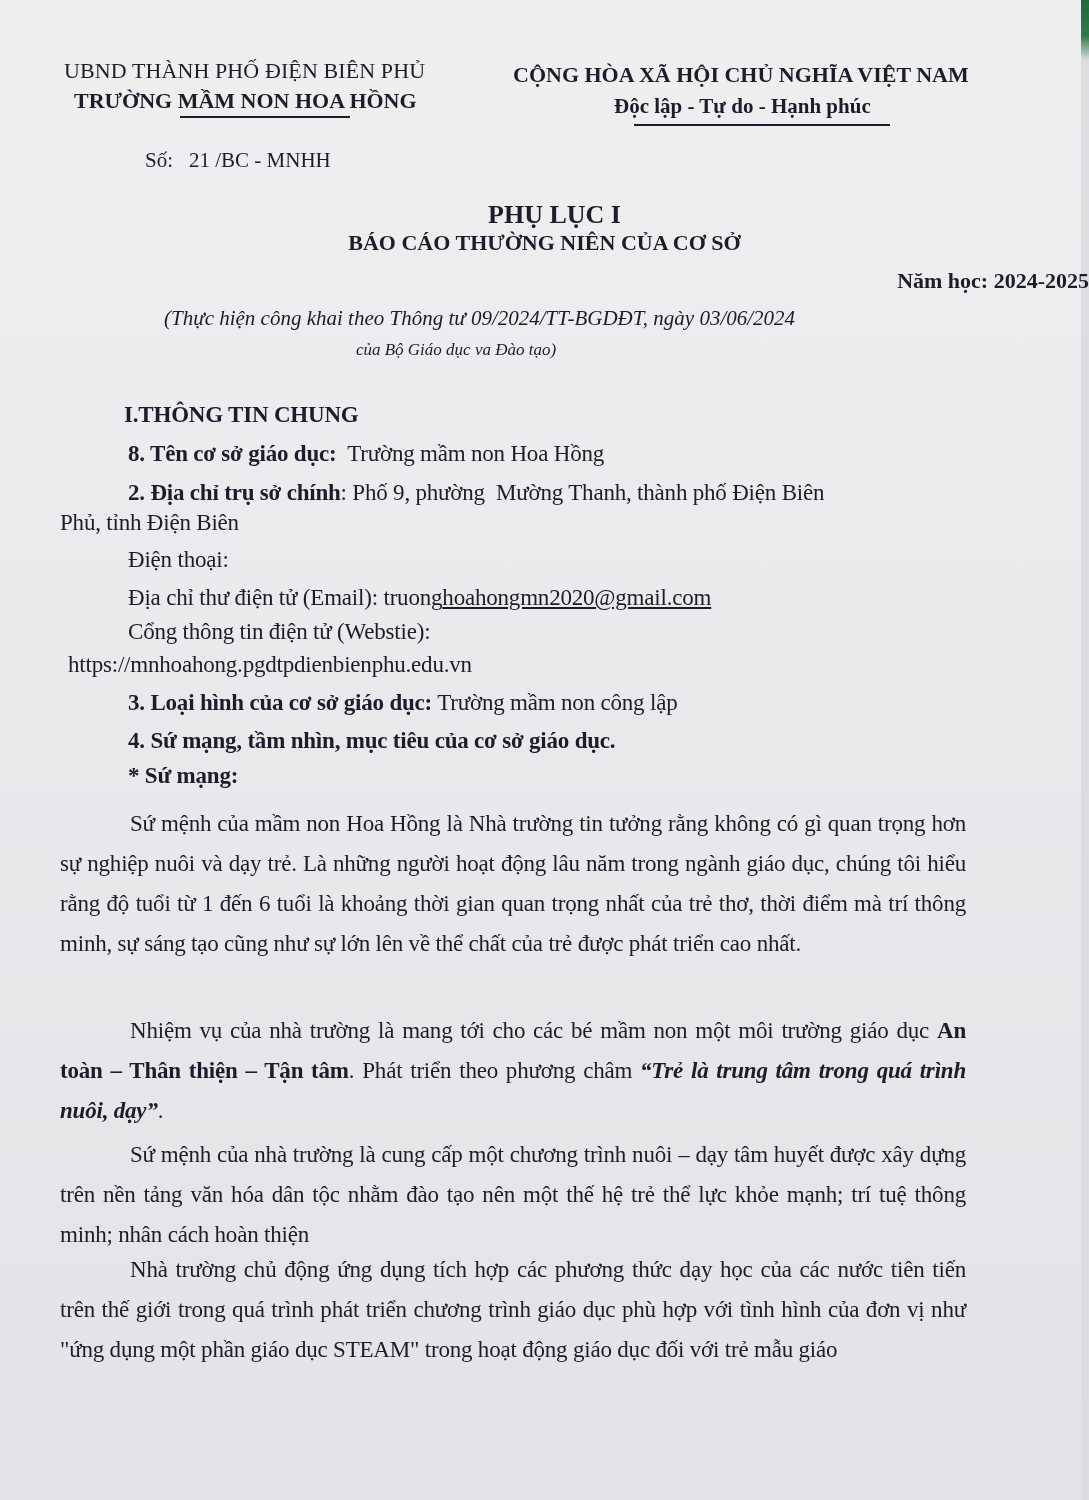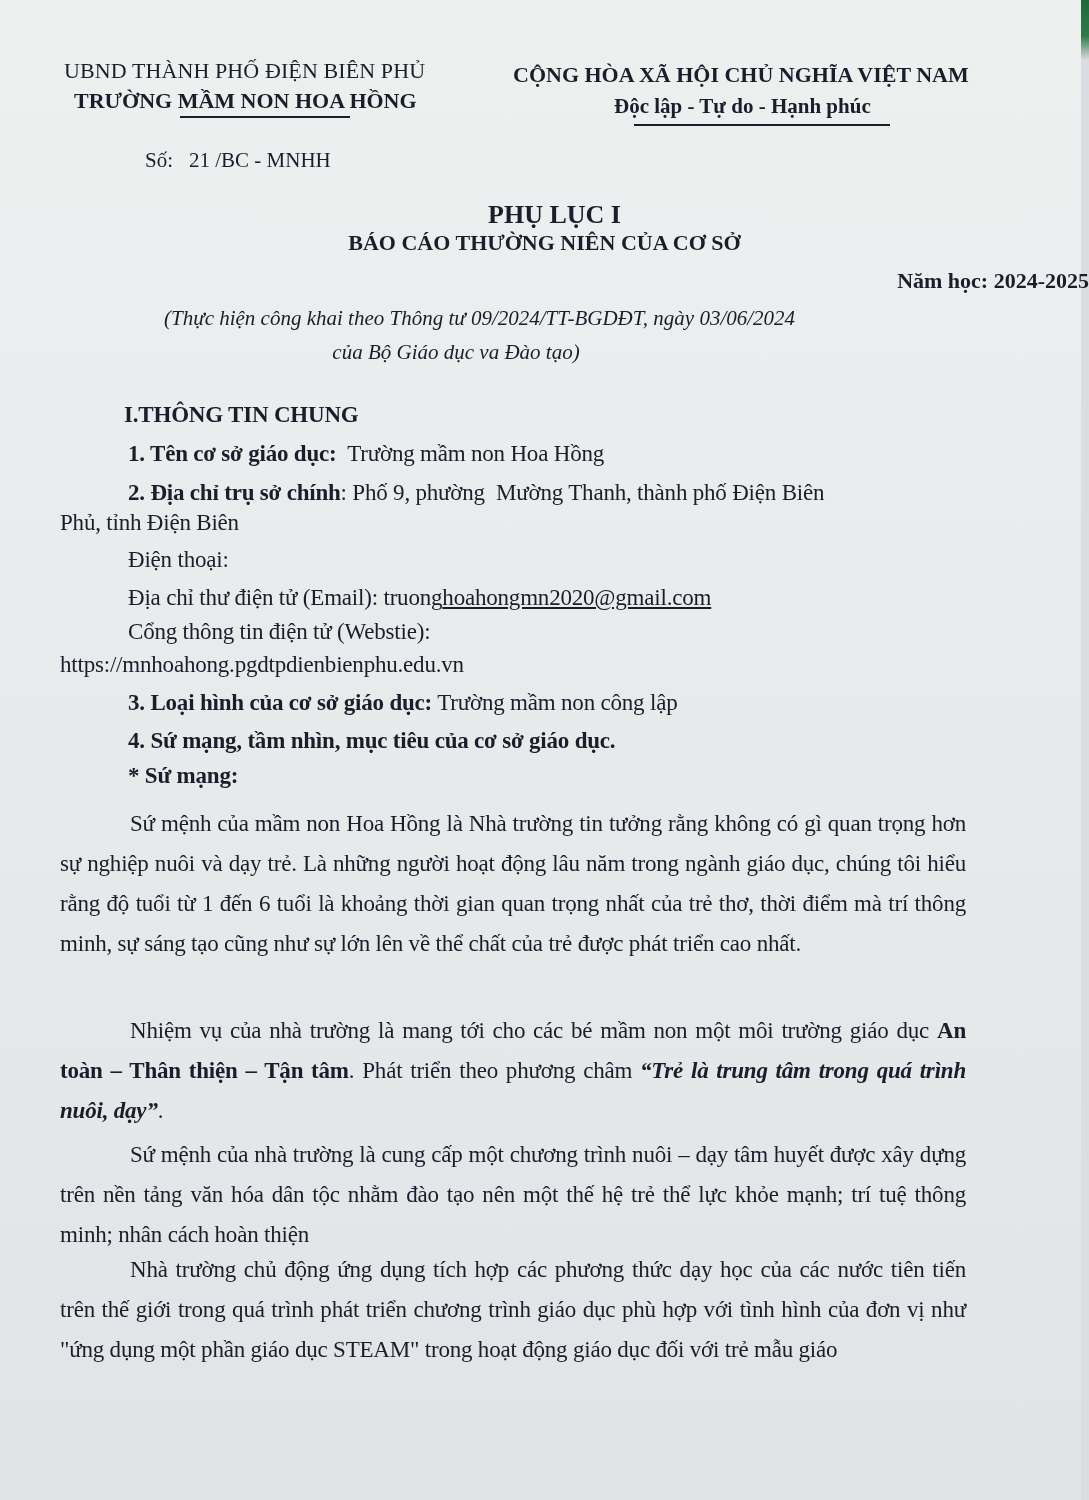--- a/index.html
+++ b/index.html
@@ -45,21 +45,21 @@
 
     .doc-number { left: 145px; top: 148px; font-size: 21px; }
     .doc-number .num { margin-left: 16px; }
     .place-date { left: 563px; top: 154px; font-size: 21px; font-style: italic; }
 
     
     .title-1 { left: 0; width: 1089px; text-align: center; top: 200px; font-size: 26px; font-weight: bold; padding-left: 20px; box-sizing: border-box; }
     .title-2 { left: 0; width: 1089px; text-align: center; top: 230px; font-size: 22px; font-weight: bold; }
     .title-3 { left: 0; width: 1089px; text-align: right; top: 268px; font-size: 22px; font-weight: bold; padding-left: 20px; box-sizing: border-box; }
     .subtitle-1 { left: 164px; top: 306px; font-size: 21px; font-style: italic; }
-    .subtitle-2 { left: 0; width: 882px; text-align: center; top: 340px; font-size: 21px; font-style: italic; padding-left: 30px; box-sizing: border-box; }
+    .subtitle-2 { left: 0; width: 882px; text-align: center; top: 340px; font-size: 17px; font-style: italic; padding-left: 30px; box-sizing: border-box; }
 
     
     .body-line { font-size: 23px; letter-spacing: -0.2px; }
     .b { font-weight: bold; }
     .bi { font-weight: bold; font-style: italic; }
     .link-underline { text-decoration: underline; }
 
     .justified {
       position: absolute;
       left: 60px;
@@ -90,36 +90,36 @@
 
   <div class="abs title-1">PHỤ LỤC I</div>
   <div class="abs title-2">BÁO CÁO THƯỜNG NIÊN CỦA CƠ SỞ</div>
   <div class="abs title-3">Năm học: 2024-2025</div>
   <div class="abs subtitle-1">(Thực hiện công khai theo Thông tư 09/2024/TT-BGDĐT, ngày 03/06/2024</div>
   <div class="abs subtitle-2">của Bộ Giáo dục va Đào tạo)</div>
 
   <div class="abs body-line b" style="left:124px; top:402px; font-size:23px;">I.THÔNG TIN CHUNG</div>
 
   <div class="abs body-line" style="left:128px; top:441px;">
-    <span class="b">1. Tên cơ sở giáo dục:</span>&nbsp; <span>Trường mầm non Hoa Hồng</span>
+    <span class="b">8. Tên cơ sở giáo dục:</span>&nbsp; <span>Trường mầm non Hoa Hồng</span>
   </div>
 
   <div class="abs body-line" style="left:128px; top:480px;">
     <span class="b">2. Địa chỉ trụ sở chính</span><span style="white-space: pre;">: Phố 9, phường  Mường Thanh, thành phố Điện Biên</span>
   </div>
   <div class="abs body-line" style="left:60px; top:510px;">Phủ, tỉnh Điện Biên</div>
 
   <div class="abs body-line" style="left:128px; top:547px;">Điện thoại:</div>
 
   <div class="abs body-line" style="left:128px; top:585px;">
     <span style="white-space: pre;">Địa chỉ thư điện tử (Email): </span><span>truong</span><span class="link-underline">hoahongmn2020@gmail.com</span>
   </div>
 
   <div class="abs body-line" style="left:128px; top:619px;">Cổng thông tin điện tử (Webstie):</div>
-  <div class="abs body-line" style="left:60px; top:652px;">https://mnhoahong.pgdtpdienbienphu.edu.vn</div>
+  <div class="abs body-line" style="left:68px; top:652px;">https://mnhoahong.pgdtpdienbienphu.edu.vn</div>
 
   <div class="abs body-line" style="left:128px; top:690px;">
     <span class="b">3. Loại hình của cơ sở giáo dục:</span><span style="white-space: pre;"> Trường mầm non công lập</span>
   </div>
 
   <div class="abs body-line b" style="left:128px; top:728px;">4. Sứ mạng, tầm nhìn, mục tiêu của cơ sở giáo dục.</div>
   <div class="abs body-line b" style="left:128px; top:763px;">* Sứ mạng:</div>
 
   <div class="justified" style="top:804px;">Sứ mệnh của mầm non Hoa Hồng là Nhà trường tin tưởng rằng không có gì quan trọng hơn sự nghiệp nuôi và dạy trẻ. Là những người hoạt động lâu năm trong ngành giáo dục, chúng tôi hiểu rằng độ tuổi từ 1 đến 6 tuổi là khoảng thời gian quan trọng nhất của trẻ thơ, thời điểm mà trí thông minh, sự sáng tạo cũng như sự lớn lên về thể chất của trẻ được phát triển cao nhất.</div>
 

